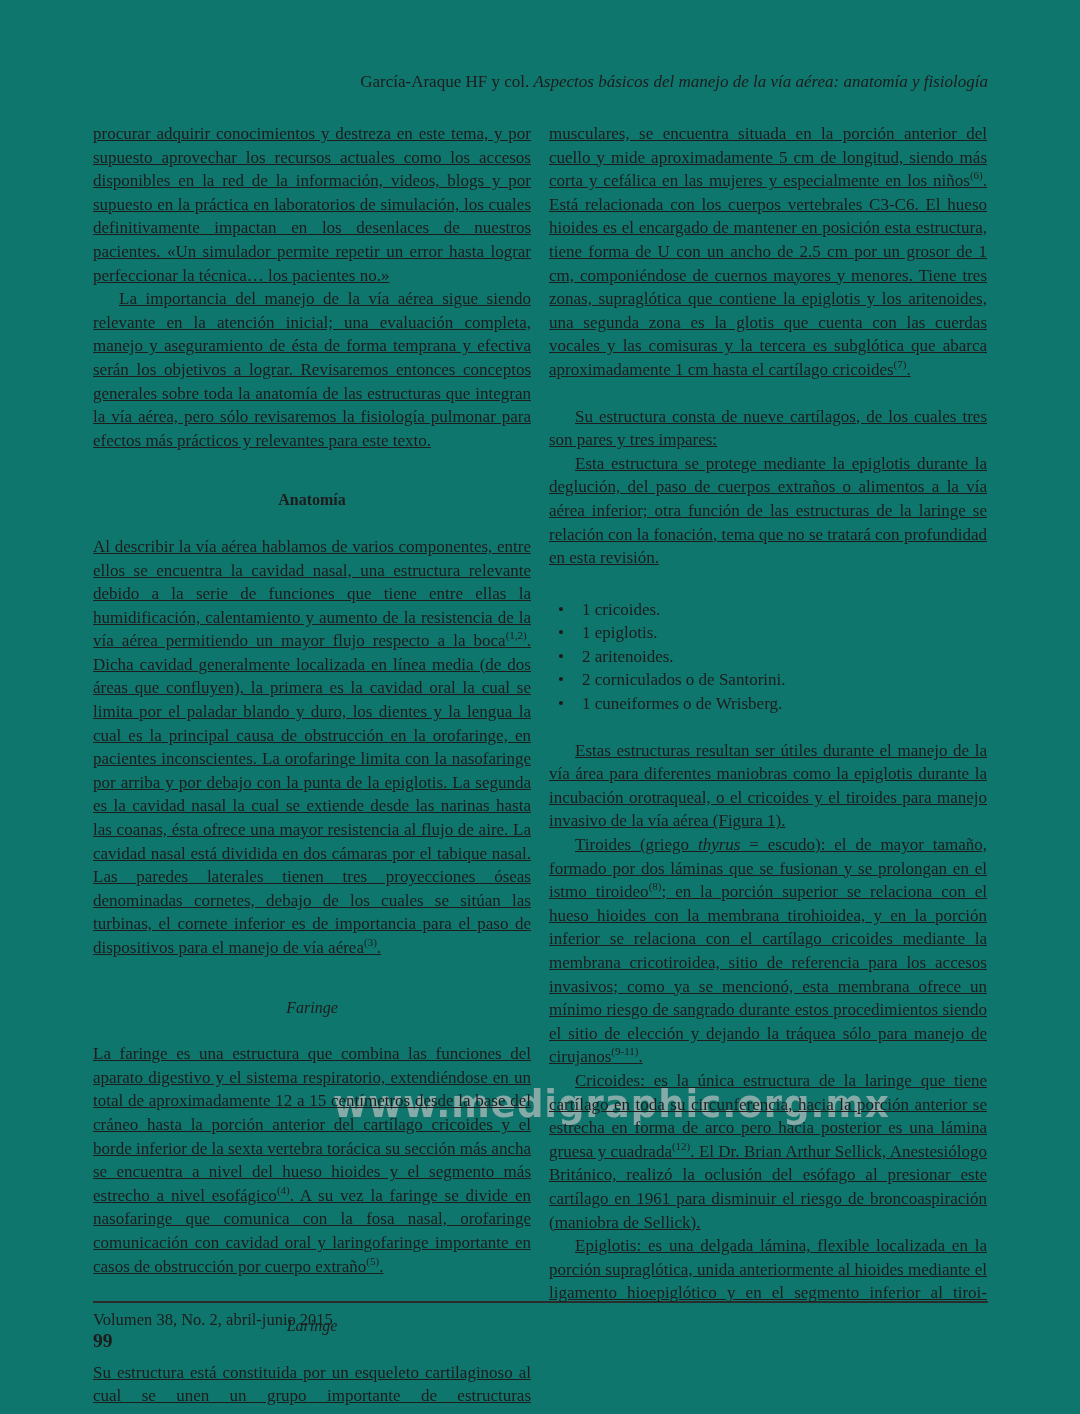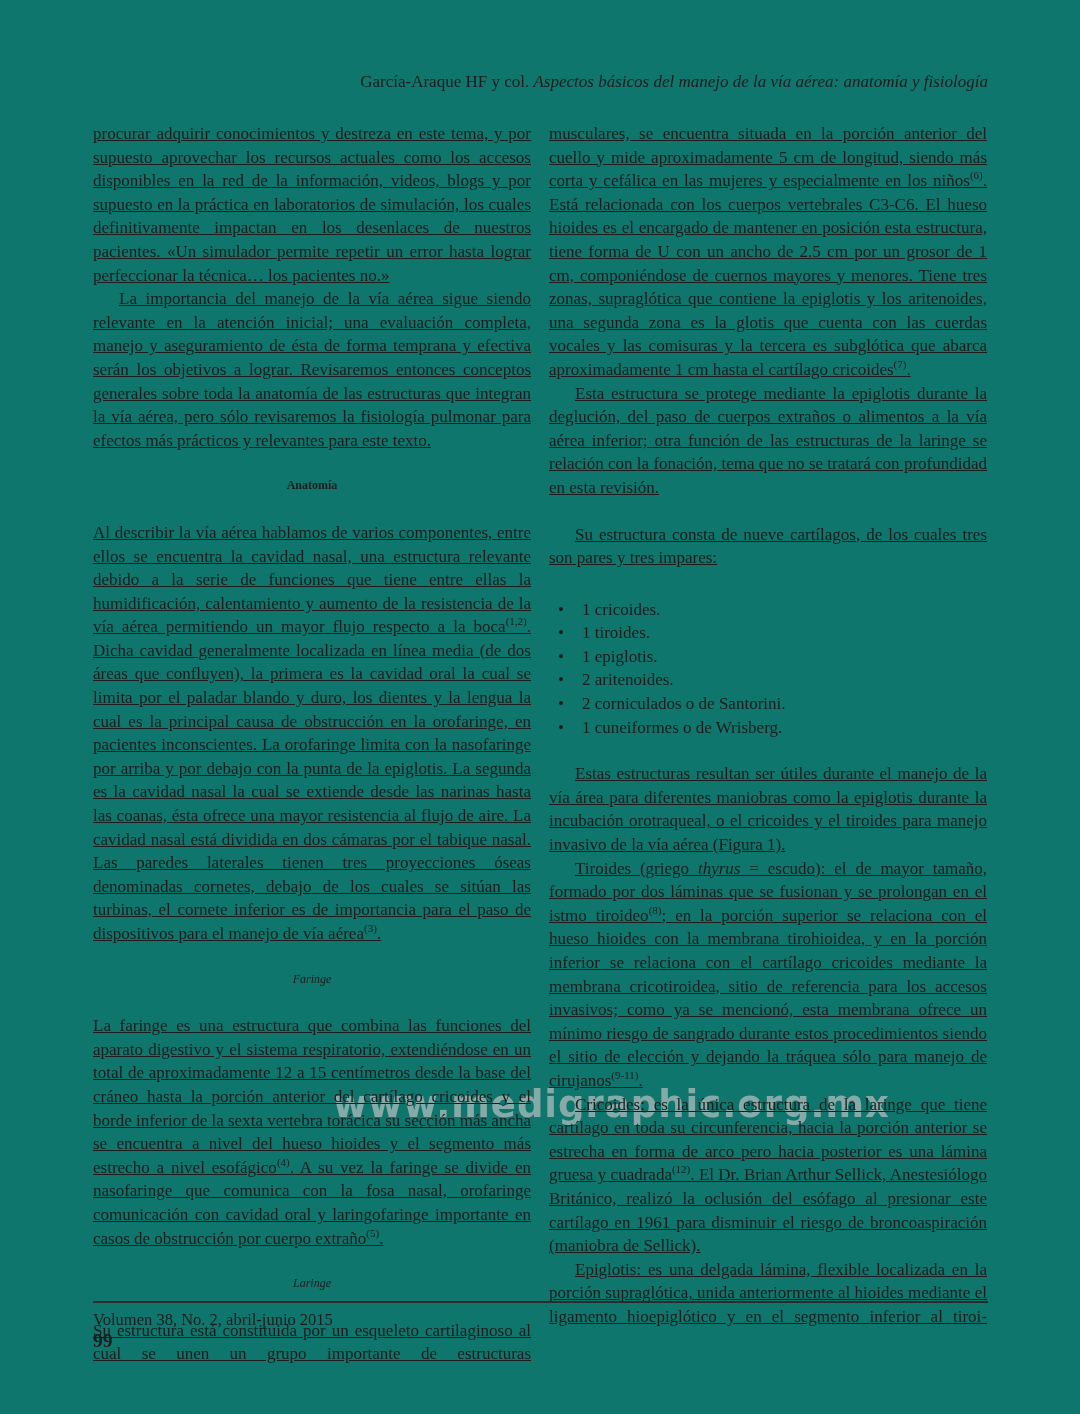--- a/index.html
+++ b/index.html
@@ -60,22 +60,22 @@
   }
   .para { margin: 0; text-decoration: underline; }
   .para.indent { text-indent: 26px; }
   .space-before { margin-top: 23px; }
   .justify-last { text-align-last: justify; }
   sup { font-size: 11px; line-height: 0; }
   i { font-style: italic; }
 
   .heading {
     text-align: center;
-    margin: 22px 0 23px 0;
-    font-size: 12px;
+    margin: 36px 0 23px 0;
+    font-size: 16px;
   }
   .heading.bold { font-weight: bold; }
   .heading.italic { font-style: italic; font-weight: normal; }
 
   ul.bullet-list {
     list-style: none;
     margin: 28px 0 0 0;
     padding: 0;
     text-align: left;
   }
@@ -132,25 +132,24 @@
         <p class="para indent"><span>La importancia del manejo de la vía aérea sigue siendo relevante en la atención inicial; una evaluación completa, manejo y aseguramiento de ésta de forma temprana y efectiva serán los objetivos a lograr. Revisaremos entonces conceptos generales sobre toda la anatomía de las estructuras que integran la vía aérea, pero sólo revisaremos la fisiología pulmonar para efectos más prácticos y relevantes para este texto.</span></p>
         <div class="heading bold">Anatomía</div>
         <p class="para"><span>Al describir la vía aérea hablamos de varios componentes, entre ellos se encuentra la cavidad nasal, una estructura relevante debido a la serie de funciones que tiene entre ellas la humidificación, calentamiento y aumento de la resistencia de la vía aérea permitiendo un mayor flujo respecto a la boca</span><sup>(1,2)</sup><span>. Dicha cavidad generalmente localizada en línea media (de dos áreas que confluyen), la primera es la cavidad oral la cual se limita por el paladar blando y duro, los dientes y la lengua la cual es la principal causa de obstrucción en la orofaringe, en pacientes inconscientes. La orofaringe limita con la nasofaringe por arriba y por debajo con la punta de la epiglotis. La segunda es la cavidad nasal la cual se extiende desde las narinas hasta las coanas, ésta ofrece una mayor resistencia al flujo de aire. La cavidad nasal está dividida en dos cámaras por el tabique nasal. Las paredes laterales tienen tres proyecciones óseas denominadas cornetes, debajo de los cuales se sitúan las turbinas, el cornete inferior es de importancia para el paso de dispositivos para el manejo de vía aérea</span><sup>(3)</sup><span>.</span></p>
         <div class="heading italic">Faringe</div>
         <p class="para"><span>La faringe es una estructura que combina las funciones del aparato digestivo y el sistema respiratorio, extendiéndose en un total de aproximadamente 12 a 15 centímetros desde la base del cráneo hasta la porción anterior del cartílago cricoides y el borde inferior de la sexta vertebra torácica su sección más ancha se encuentra a nivel del hueso hioides y el segmento más estrecho a nivel esofágico</span><sup>(4)</sup><span>. A su vez la faringe se divide en nasofaringe que comunica con la fosa nasal, orofaringe comunicación con cavidad oral y laringofaringe importante en casos de obstrucción por cuerpo extraño</span><sup>(5)</sup><span>.</span></p>
         <div class="heading italic">Laringe</div>
         <p class="para justify-last"><span>Su estructura está constituida por un esqueleto cartilaginoso al cual se unen un grupo importante de estructuras</span></p>
       </div>
     <div class="col">
         <p class="para"><span>musculares, se encuentra situada en la porción anterior del cuello y mide aproximadamente 5 cm de longitud, siendo más corta y cefálica en las mujeres y especialmente en los niños</span><sup>(6)</sup><span>. Está relacionada con los cuerpos vertebrales C3-C6. El hueso hioides es el encargado de mantener en posición esta estructura, tiene forma de U con un ancho de 2.5 cm por un grosor de 1 cm, componiéndose de cuernos mayores y menores. Tiene tres zonas, supraglótica que contiene la epiglotis y los aritenoides, una segunda zona es la glotis que cuenta con las cuerdas vocales y las comisuras y la tercera es subglótica que abarca aproximadamente 1 cm hasta el cartílago cricoides</span><sup>(7)</sup><span>.</span></p>
+        <p class="para indent space-before"><span>Su estructura consta de nueve cartílagos, de los cuales tres son pares y tres impares:</span></p>
         <p class="para indent"><span>Esta estructura se protege mediante la epiglotis durante la deglución, del paso de cuerpos extraños o alimentos a la vía aérea inferior; otra función de las estructuras de la laringe se relación con la fonación, tema que no se tratará con profundidad en esta revisión.</span></p>
-        <p class="para indent space-before"><span>Su estructura consta de nueve cartílagos, de los cuales tres son pares y tres impares:</span></p>
         <ul class="bullet-list">
           <li>1 cricoides.</li>
-          <li>1 tiroides.</li>
           <li>1 epiglotis.</li>
           <li>2 aritenoides.</li>
           <li>2 corniculados o de Santorini.</li>
           <li>1 cuneiformes o de Wrisberg.</li>
         </ul>
         <p class="para indent space-before"><span>Estas estructuras resultan ser útiles durante el manejo de la vía área para diferentes maniobras como la epiglotis durante la incubación orotraqueal, o el cricoides y el tiroides para manejo invasivo de la vía aérea (Figura 1).</span></p>
         <p class="para indent"><span>Tiroides (griego </span><i>thyrus</i><span> = escudo): el de mayor tamaño, formado por dos láminas que se fusionan y se prolongan en el istmo tiroideo</span><sup>(8)</sup><span>; en la porción superior se relaciona con el hueso hioides con la membrana tirohioidea, y en la porción inferior se relaciona con el cartílago cricoides mediante la membrana cricotiroidea, sitio de referencia para los accesos invasivos; como ya se mencionó, esta membrana ofrece un mínimo riesgo de sangrado durante estos procedimientos siendo el sitio de elección y dejando la tráquea sólo para manejo de cirujanos</span><sup>(9-11)</sup><span>.</span></p>
         <p class="para indent"><span>Cricoides: es la única estructura de la laringe que tiene cartílago en toda su circunferencia, hacia la porción anterior se estrecha en forma de arco pero hacia posterior es una lámina gruesa y cuadrada</span><sup>(12)</sup><span>. El Dr. Brian Arthur Sellick, Anestesiólogo Británico, realizó la oclusión del esófago al presionar este cartílago en 1961 para disminuir el riesgo de broncoaspiración (maniobra de Sellick).</span></p>
         <p class="para indent justify-last"><span>Epiglotis: es una delgada lámina, flexible localizada en la porción supraglótica, unida anteriormente al hioides mediante el ligamento hioepiglótico y en el segmento inferior al tiroi-</span></p>
       </div>

